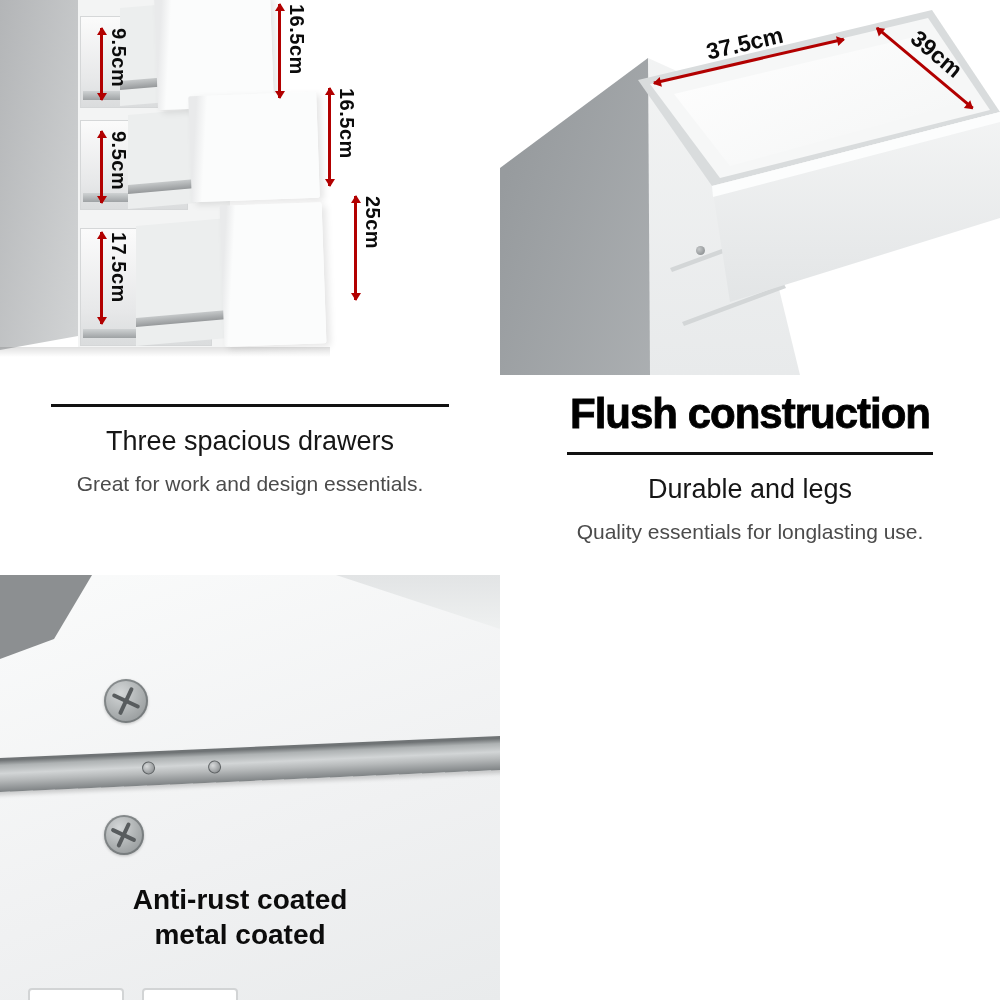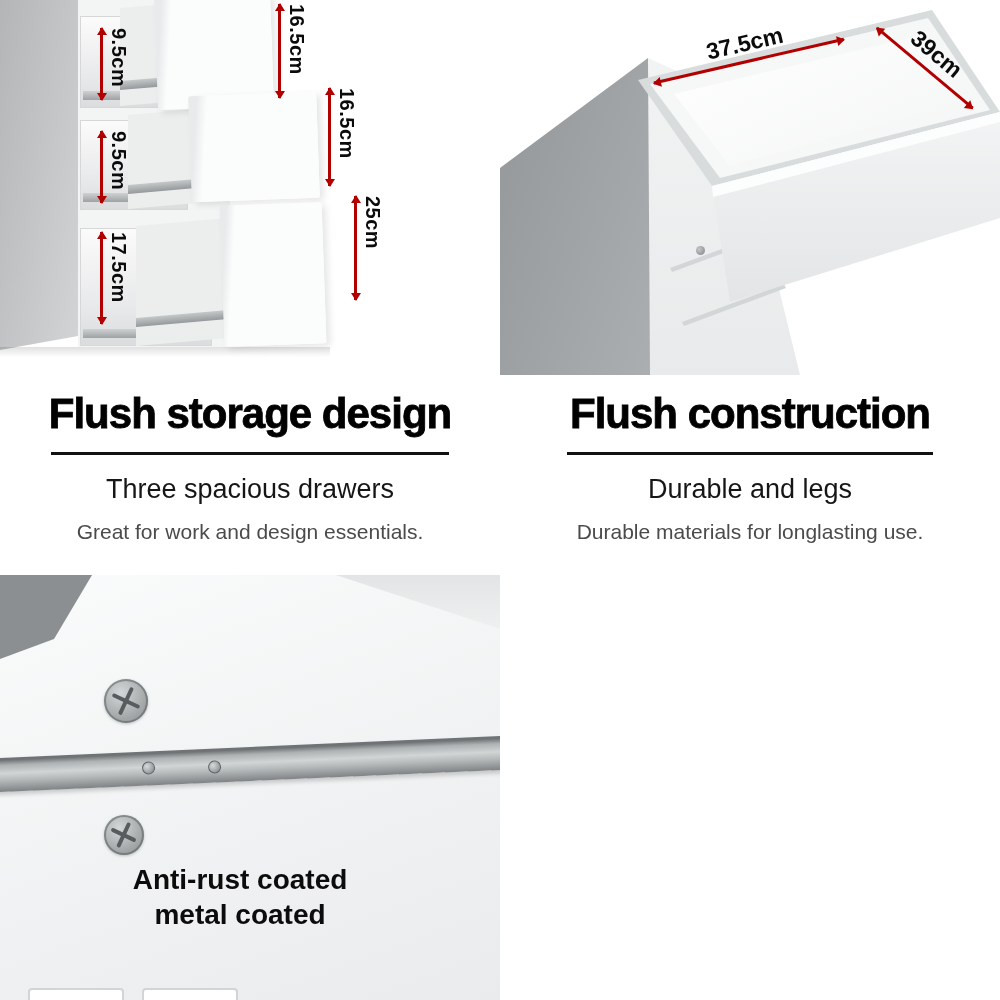--- a/index.html
+++ b/index.html
@@ -89,21 +89,21 @@
           background: radial-gradient(circle at 38% 32%, #d4d7d8, #a9adae 55%, #888c8e);
           box-shadow: inset 0 0 0 2px rgba(90,94,96,.55), 0 1px 3px rgba(0,0,0,.22); }
   .screw::before, .screw::after { content: ""; position: absolute; left: 16%; right: 16%;
           top: calc(50% - 2px); height: 4px; background: #585c5e; border-radius: 2px; }
   .screw::before { transform: rotate(25deg); } .screw::after { transform: rotate(115deg); }
   .sc1 { left: 104px; top: 104px; width: 44px; height: 44px; }
   .sc2 { left: 104px; top: 240px; width: 40px; height: 40px; }
 
   .caption { position: absolute; text-align: center; font-size: 28px; font-weight: 700;
              color: #0c0c0c; line-height: 1.24; z-index: 8; }
-  .cap-bl { left: 0;  top: 288px; width: 480px; }
+  .cap-bl { left: 0;  top: 308px; width: 480px; }
   .cap-br { left: 20px; top: 302px; width: 500px; }
 
   
   .br { background: linear-gradient(200deg, #edefef, #fdfdfd 55%); }
   .side-panel { clip-path: polygon(350px 0px, 500px 0px, 500px 270px, 430px 272px, 362px 170px);
           background: linear-gradient(100deg, #e6e8e9, #f8f9f9 45%); }
   .leg-rear { position: absolute; left: 300px; top: -40px; width: 58px; height: 370px;
           transform: rotate(-14deg); transform-origin: top center;
           background: linear-gradient(90deg, #dfe1e2, #f3f4f5 40%, #e4e6e7); }
   .leg-front { position: absolute; left: 60px; top: -50px; width: 82px; height: 420px;
@@ -196,31 +196,30 @@
       <span class="dim">37.5cm</span>
       <span class="arrow-h"></span>
     </div>
     <div class="dmeas" style="left:372px; top:40px; width:125px; transform:rotate(40deg);">
       <span class="dim">39cm</span>
       <span class="arrow-h"></span>
     </div>
   </section>
 
   <section class="feat feat-l">
-    <h2>Flush storage design</h2>
     <div class="rule rule-l"></div>
     <h3>Three spacious drawers</h3>
     <p>Great for work and design essentials.</p>
   </section>
 
   <section class="feat feat-r">
     <h2>Flush construction</h2>
     <div class="rule rule-r"></div>
     <h3>Durable and legs</h3>
-    <p>Durable materials for longlasting use.</p>
+    <p>Quality essentials for longlasting use.</p>
   </section>
 
   <section class="panel bl">
     <div class="shape gable"></div>
     <div class="shape wedge"></div>
     <div class="rail">
       <span class="rail-screw rs1"></span>
       <span class="rail-screw rs2"></span>
     </div>
     <div class="screw sc1"></div>

